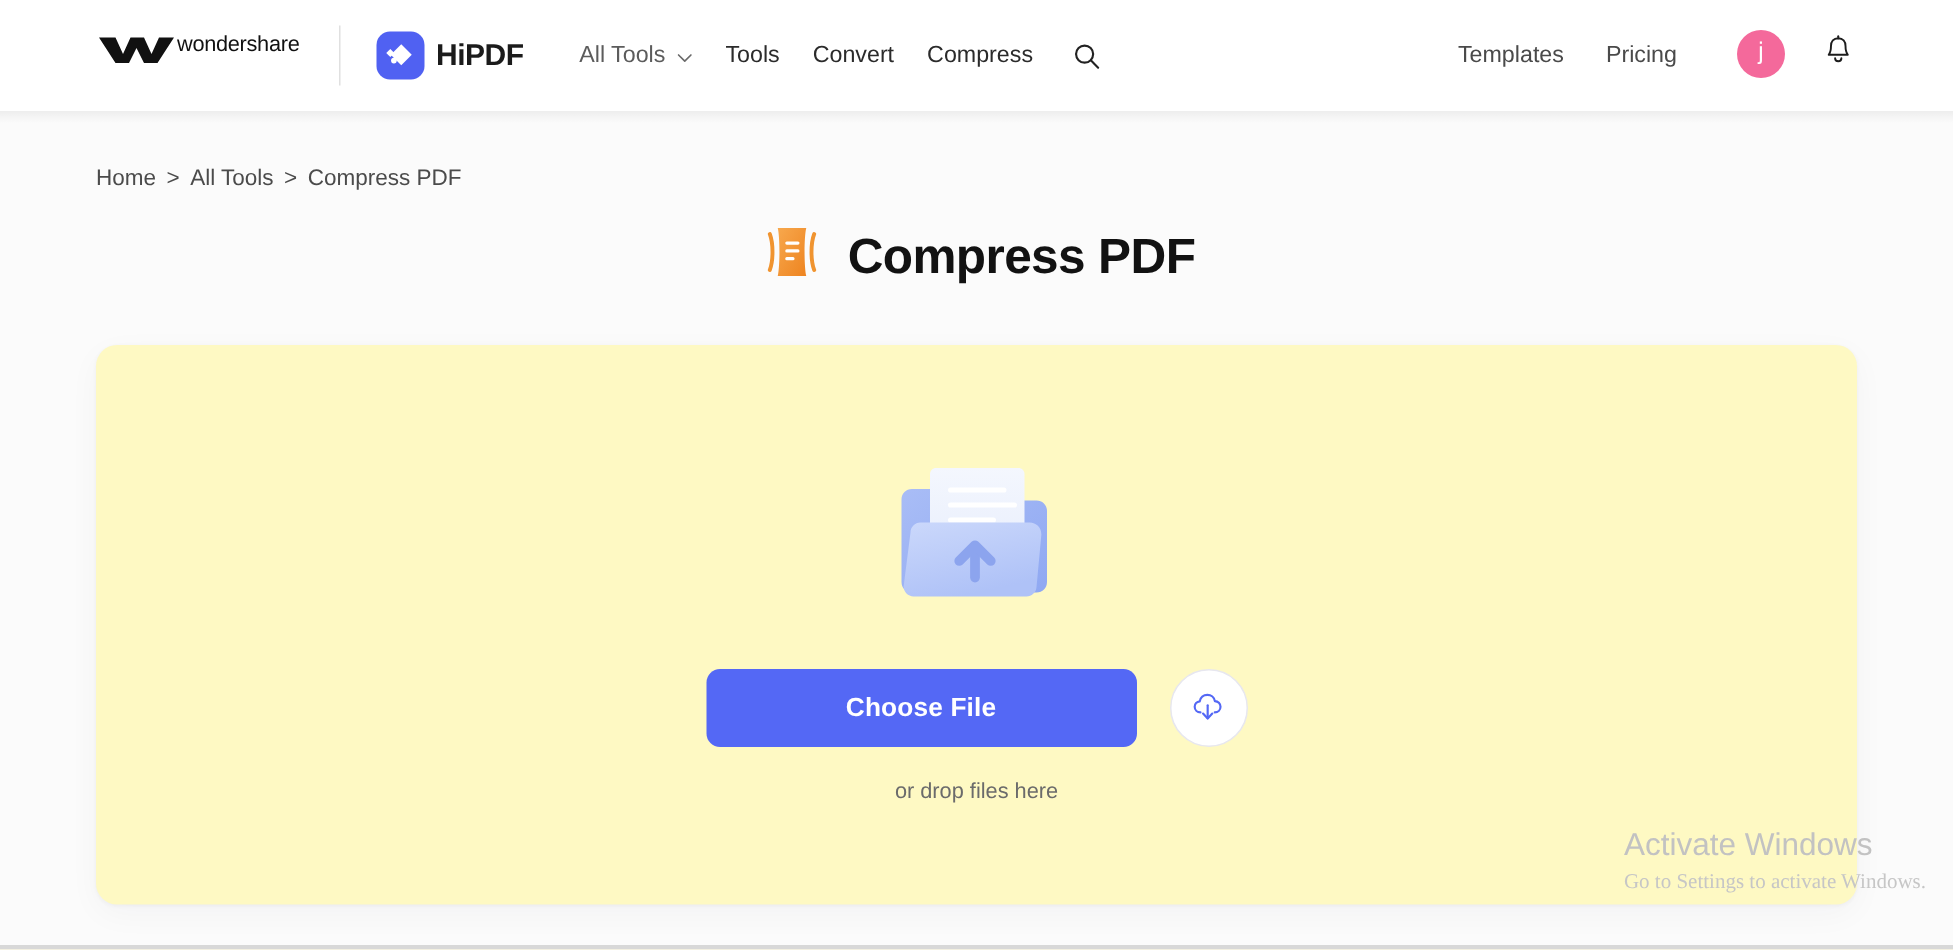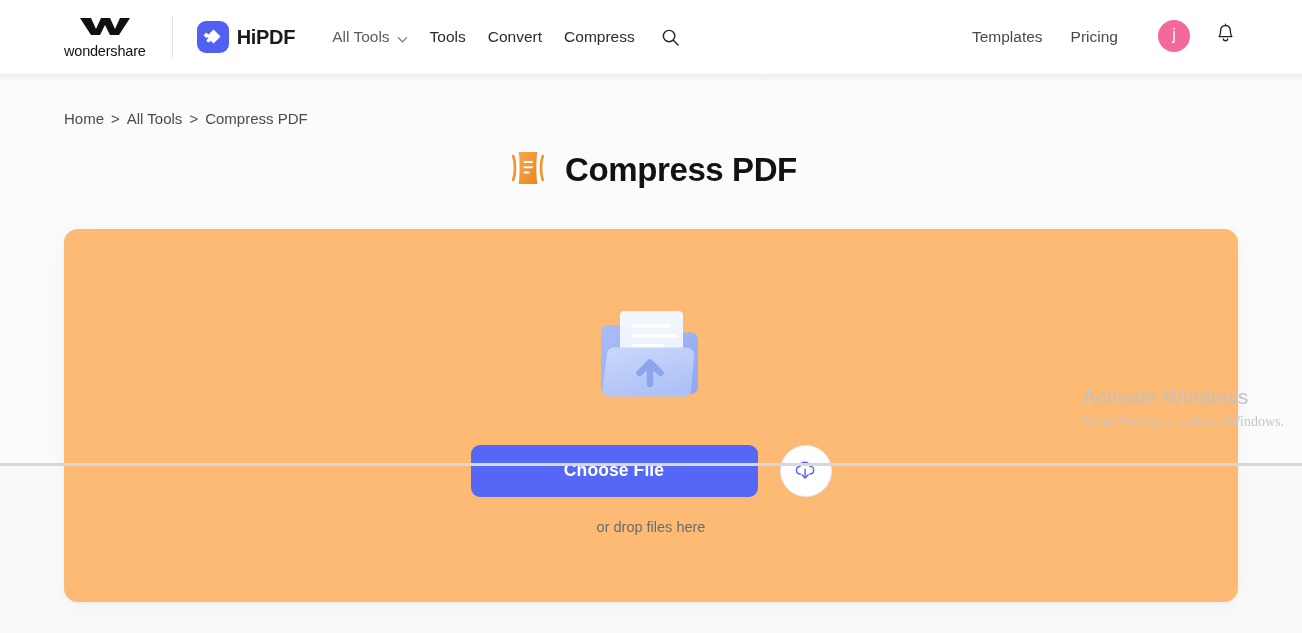--- a/index.html
+++ b/index.html
@@ -37,22 +37,21 @@
   }
 
   .brand-left {
     display: flex;
     align-items: center;
     flex-shrink: 0;
   }
 
   .ws-logo {
     display: flex;
-    flex-direction: column;
-    align-items: center;
+    flex-direction: row;
     line-height: 1;
   }
   .ws-mark { margin-bottom: 5px; }
   .ws-word {
     font-size: 14.5px;
     letter-spacing: -0.2px;
     color: #111111;
     font-weight: 400;
   }
 
@@ -154,21 +153,21 @@
     height: 26px;
     display: flex;
     align-items: center;
     justify-content: center;
     cursor: pointer;
   }
 
   
   .page {
     position: relative;
-    height: 392px;
+    height: 559px;
     background: #fbfbfb;
     padding: 0 64px;
   }
 
   .breadcrumb {
     padding-top: 36px;
     font-size: 15px;
     color: #4b4b4b;
     display: flex;
     align-items: center;
@@ -196,21 +195,21 @@
   }
   .subtitle {
     margin-top: 14px;
     font-size: 15px;
     color: #707070;
   }
 
   
   .upload-card {
     margin-top: 36px;
-    background: #fdba74;
+    background: #fef9c3;
     border-radius: 14px;
     height: 373px;
     box-shadow: 0 1px 3px rgba(20,20,43,0.045), 0 6px 22px rgba(20,20,43,0.035);
     display: flex;
     flex-direction: column;
     align-items: center;
     justify-content: center;
     position: relative;
   }
 

